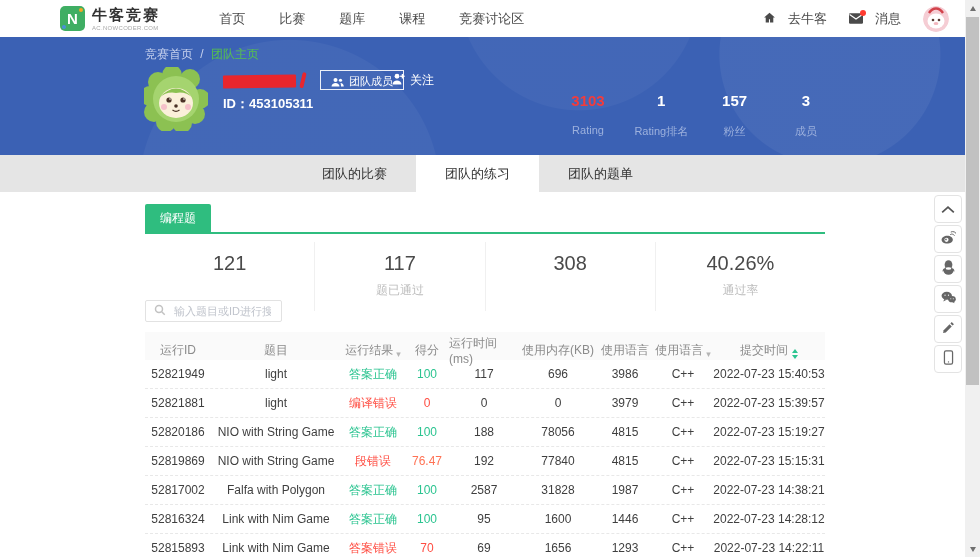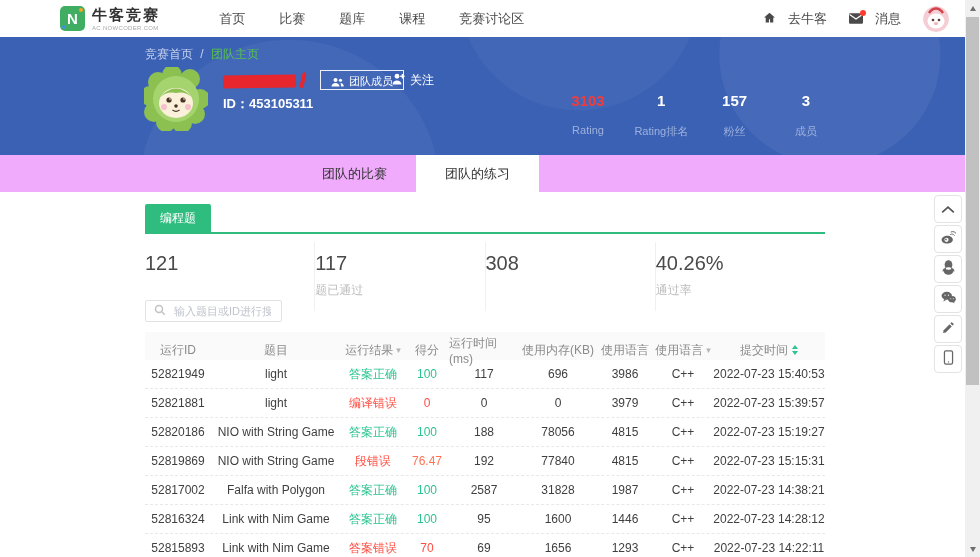--- a/index.html
+++ b/index.html
@@ -47,44 +47,44 @@
                display:flex;align-items:flex-end;gap:5px;padding:0 10px;color:#fff;font-size:11px;cursor:pointer;}
   .follow-btn{position:absolute;left:392px;top:35px;display:flex;align-items:center;gap:5px;color:#fff;font-size:12px;cursor:pointer;}
   .team-id{position:absolute;left:223px;top:58px;font-size:13px;font-weight:bold;color:#fff;}
   .team-members{position:absolute;left:223px;top:78px;font-size:12px;color:#b9c8ee;}
   #banner-stats{position:absolute;left:563px;top:55px;width:268px;display:flex;justify-content:space-between;}
   .bstat{text-align:center;min-width:50px;}
   .bstat-val{font-size:15px;color:#fff;font-weight:600;}
   .bstat-label{font-size:11px;color:#9db1dd;margin-top:15px;}
 
   
-  .tabstrip{position:absolute;top:155px;left:0;width:100%;height:37px;background:#f0abfc;}
+  .tabstrip{position:absolute;top:155px;left:0;width:100%;height:37px;background:#e5e5e5;}
   #team-tabs{position:absolute;left:293px;top:0;height:37px;display:flex;}
   .team-tab{width:123px;text-align:center;line-height:37px;font-size:13px;color:#333;cursor:pointer;}
   .team-tab.active{background:#fff;}
 
   
   .main{position:absolute;top:192px;left:0;width:100%;height:365px;background:#fff;}
   .cat-tab{position:absolute;left:145px;top:12px;width:66px;height:28px;background:var(--accent);color:#fff;
            font-size:12px;text-align:center;line-height:28px;border-radius:2px 2px 0 0;cursor:pointer;}
   .green-line{position:absolute;left:145px;top:40px;width:680px;height:2px;background:var(--accent);}
   #practice-stats{position:absolute;left:145px;top:50px;width:680px;display:flex;}
-  .pstat{flex:1;padding:10px 0 12px;border-left:1px solid #f0f0f0;}
+  .pstat{flex:1;text-align:center;padding:10px 0 12px;border-left:1px solid #f0f0f0;}
   .pstat:first-child{border-left:none;}
   .pstat-val{font-size:20px;color:#4a4a4a;}
   .pstat-label{font-size:12px;color:#bcbcbc;margin-top:7px;}
   .search-box{position:absolute;left:145px;top:108px;width:137px;height:22px;border:1px solid #e2e2e2;border-radius:2px;
               display:flex;align-items:center;padding:0 8px;gap:6px;background:#fff;}
   .search-box input{border:none;outline:none;font-size:11px;color:#333;width:100%;font-family:inherit;background:transparent;}
   .search-box input::placeholder{color:#c0c4cc;}
 
   
   .table{position:absolute;left:145px;top:140px;width:680px;}
   #thead{display:flex;height:28px;background:#fafafa;align-items:center;}
-  .th{font-size:12px;color:#8b8b8b;display:flex;align-items:center;justify-content:center;gap:3px;flex:none;cursor:pointer;margin-top:8px;}
+  .th{font-size:12px;color:#8b8b8b;display:flex;align-items:flex-end;justify-content:center;gap:3px;flex:none;cursor:pointer;margin-top:8px;}
   .tr{display:flex;height:29px;align-items:center;border-bottom:1px dashed #e8e8e8;cursor:pointer;background:#fff;}
   .td{font-size:12px;color:#3f3f3f;text-align:center;overflow:hidden;white-space:nowrap;flex:none;}
   .c0{width:66px}.c1{width:130px}.c2{width:64px}.c3{width:44px}.c4{width:70px}
   .c5{width:78px}.c6{width:56px}.c7{width:60px}.c8{width:112px}
   .caret{font-size:9px;color:#b5b5b5;line-height:1;}
   .sorter{display:inline-flex;flex-direction:column;gap:2px;margin-left:1px;}
   .sorter i{display:block;width:0;height:0;border-left:3px solid transparent;border-right:3px solid transparent;}
   .s-up{border-bottom:4px solid var(--success);}
   .s-dn{border-top:4px solid var(--success);}
 
@@ -232,20 +232,21 @@
     <div class="bstat-val">3</div>
     <div class="bstat-label">成员</div>
   </div>
       </div>
   </div>
 
   <div class="tabstrip">
     <div id="team-tabs">
         <div class="team-tab">团队的比赛</div>
         <div class="team-tab active">团队的练习</div>
+        <div class="team-tab">团队的题单</div>
       </div>
   </div>
 
   <div class="main">
     <div class="cat-tab">编程题</div>
     <div class="green-line"></div>
 
     <div id="practice-stats">
         <div class="pstat">
     <div class="pstat-val">121</div>

